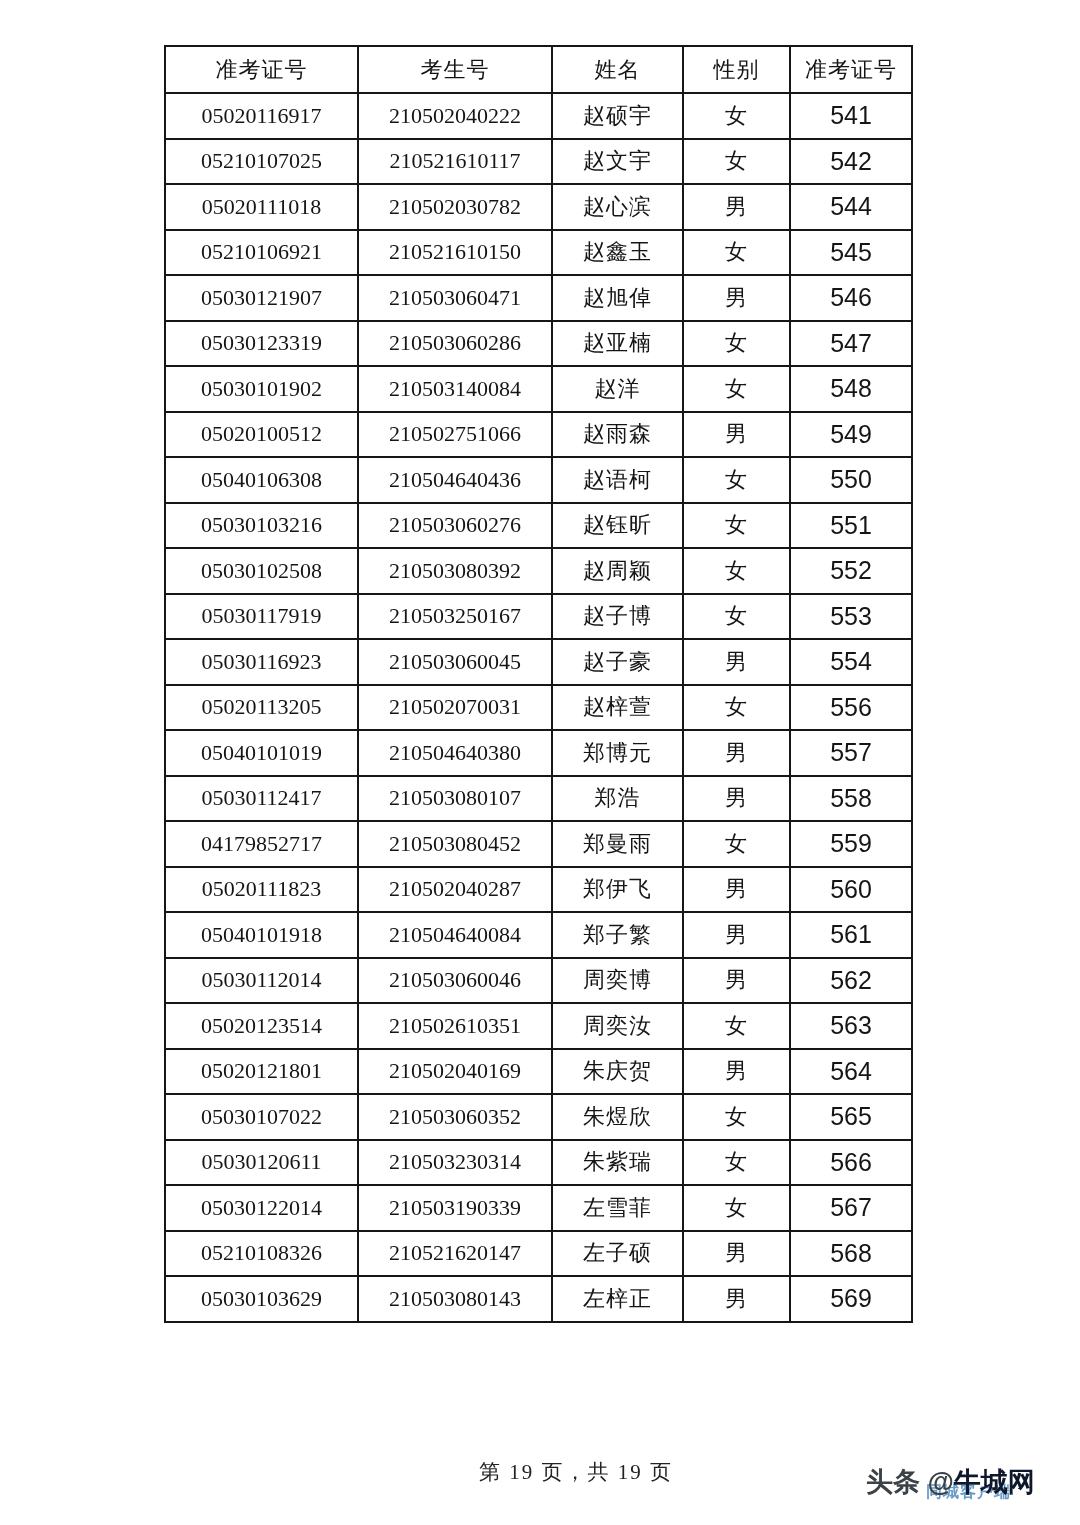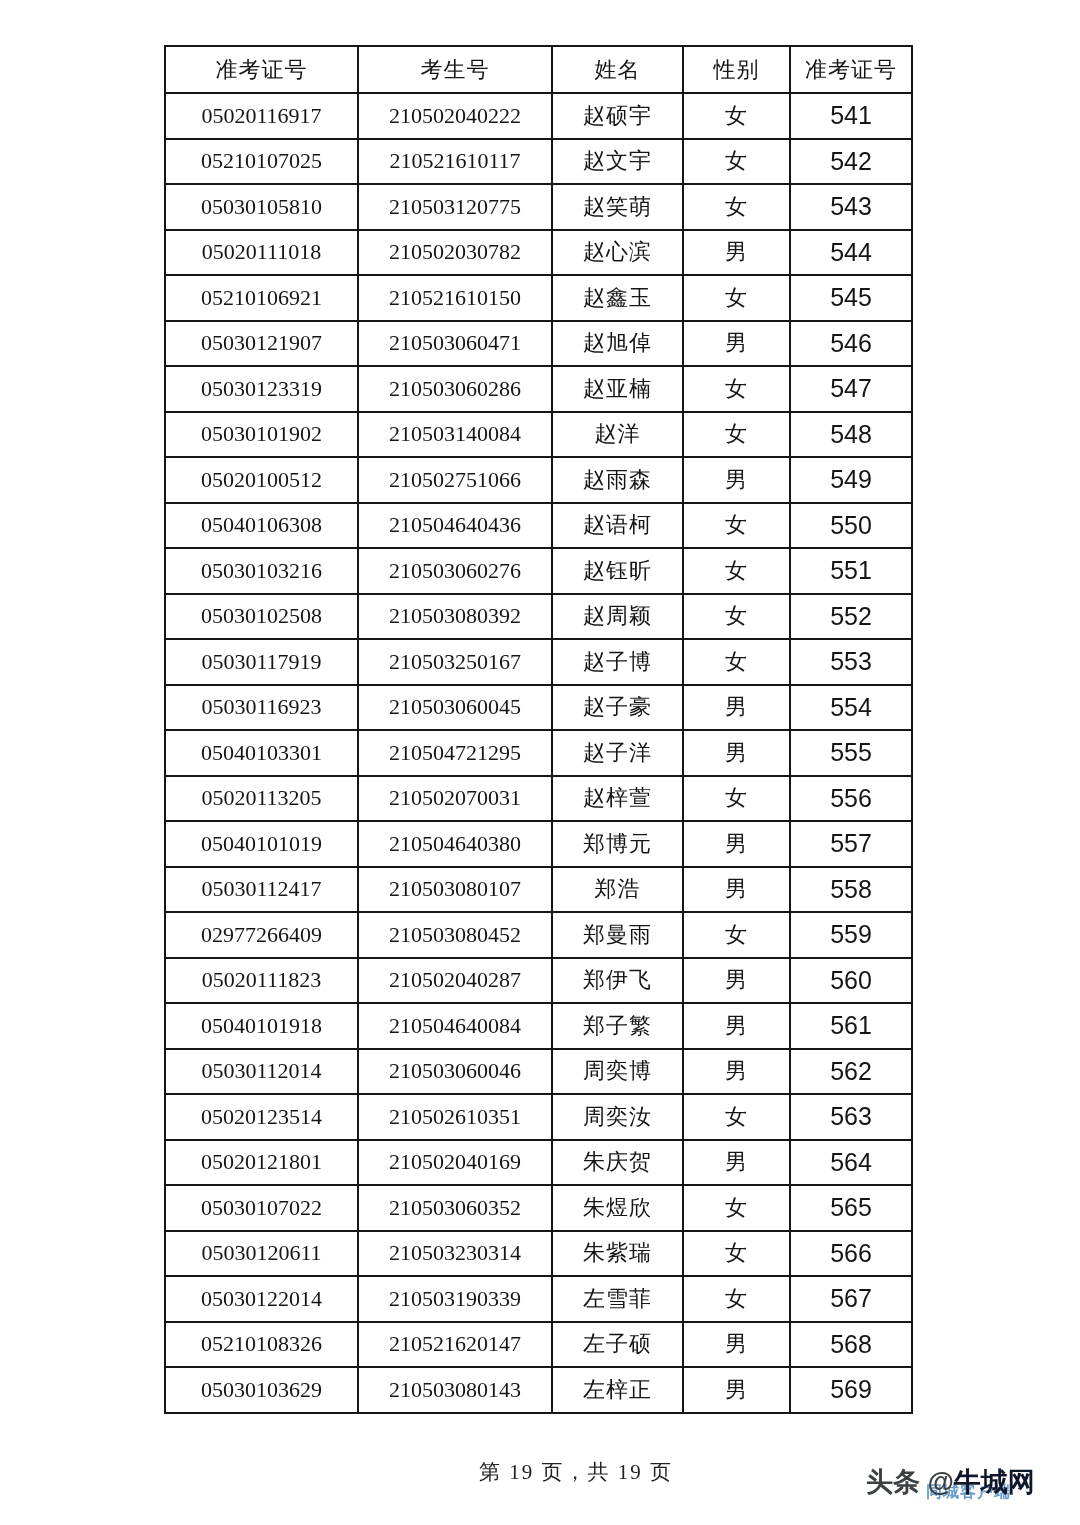--- a/index.html
+++ b/index.html
@@ -120,27 +120,20 @@
           <td class="cell-seq">541</td>
         </tr>
         <tr>
           <td class="cell-admission">05210107025</td>
           <td class="cell-candidate">210521610117</td>
           <td class="cell-name">赵文宇</td>
           <td class="cell-gender">女</td>
           <td class="cell-seq">542</td>
         </tr>
         <tr>
-          <td class="cell-admission">05030105810</td>
-          <td class="cell-candidate">210503120775</td>
-          <td class="cell-name">赵笑萌</td>
-          <td class="cell-gender">女</td>
-          <td class="cell-seq">543</td>
-        </tr>
-        <tr>
           <td class="cell-admission">05020111018</td>
           <td class="cell-candidate">210502030782</td>
           <td class="cell-name">赵心滨</td>
           <td class="cell-gender">男</td>
           <td class="cell-seq">544</td>
         </tr>
         <tr>
           <td class="cell-admission">05210106921</td>
           <td class="cell-candidate">210521610150</td>
           <td class="cell-name">赵鑫玉</td>
@@ -204,27 +197,20 @@
           <td class="cell-seq">553</td>
         </tr>
         <tr>
           <td class="cell-admission">05030116923</td>
           <td class="cell-candidate">210503060045</td>
           <td class="cell-name">赵子豪</td>
           <td class="cell-gender">男</td>
           <td class="cell-seq">554</td>
         </tr>
         <tr>
-          <td class="cell-admission">05040103301</td>
-          <td class="cell-candidate">210504721295</td>
-          <td class="cell-name">赵子洋</td>
-          <td class="cell-gender">男</td>
-          <td class="cell-seq">555</td>
-        </tr>
-        <tr>
           <td class="cell-admission">05020113205</td>
           <td class="cell-candidate">210502070031</td>
           <td class="cell-name">赵梓萱</td>
           <td class="cell-gender">女</td>
           <td class="cell-seq">556</td>
         </tr>
         <tr>
           <td class="cell-admission">05040101019</td>
           <td class="cell-candidate">210504640380</td>
           <td class="cell-name">郑博元</td>
@@ -232,21 +218,21 @@
           <td class="cell-seq">557</td>
         </tr>
         <tr>
           <td class="cell-admission">05030112417</td>
           <td class="cell-candidate">210503080107</td>
           <td class="cell-name">郑浩</td>
           <td class="cell-gender">男</td>
           <td class="cell-seq">558</td>
         </tr>
         <tr>
-          <td class="cell-admission">02977266409</td>
+          <td class="cell-admission">04179852717</td>
           <td class="cell-candidate">210503080452</td>
           <td class="cell-name">郑曼雨</td>
           <td class="cell-gender">女</td>
           <td class="cell-seq">559</td>
         </tr>
         <tr>
           <td class="cell-admission">05020111823</td>
           <td class="cell-candidate">210502040287</td>
           <td class="cell-name">郑伊飞</td>
           <td class="cell-gender">男</td>

